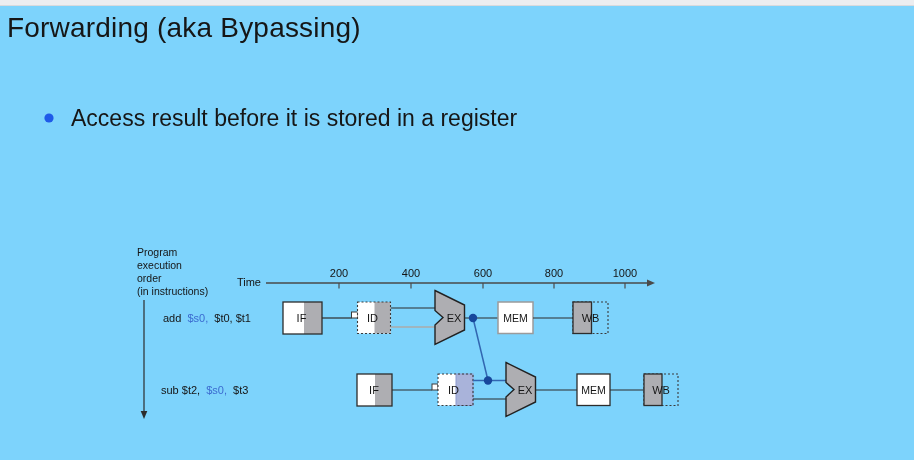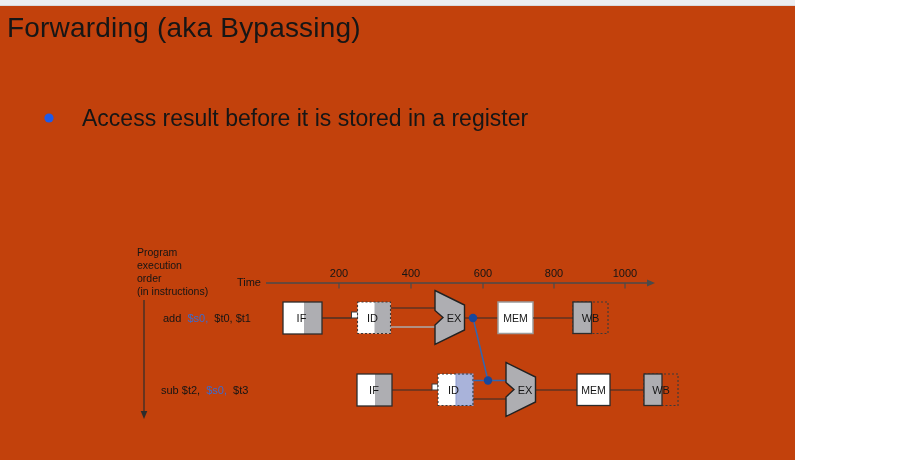--- a/index.html
+++ b/index.html
@@ -1,33 +1,33 @@
 <!DOCTYPE html>
 <html><head>
 <meta charset="utf-8">
 <style>
   html,body{margin:0;padding:0;background:#ffffff;}
   .slide{
-    position:relative;width:795px;height:460px;background:#c2410c;overflow:hidden;
+    position:relative;width:914px;height:460px;background:#7dd3fc;overflow:hidden;
     font-family:"Liberation Sans", sans-serif;color:#1a1a1a;
   }
   .top-bar{
     position:absolute;left:0;top:0;width:914px;height:5px;
     background:#ecedf0;border-bottom:1px solid #d9dadd;
   }
   .title{
     position:absolute;left:7px;top:12px;margin:0;
     font-size:28px;font-weight:400;color:#161616;letter-spacing:0.2px;
   }
   .bullets{
     position:absolute;left:44px;top:97px;margin:0;padding:0;list-style:none;
   }
   .bullets li{
     display:flex;align-items:center;height:42px;
-    font-size:23px;color:#161616;gap:11px;
+    font-size:23px;color:#161616;
   }
   .bullets .dot{
     width:10px;height:10px;margin-right:17px;flex:0 0 auto;
   }
   .diagram{
     position:absolute;left:130px;top:240px;width:560px;height:200px;
   }
   .diagram text{
     font-family:"Liberation Sans", sans-serif;fill:#151515;
   }

